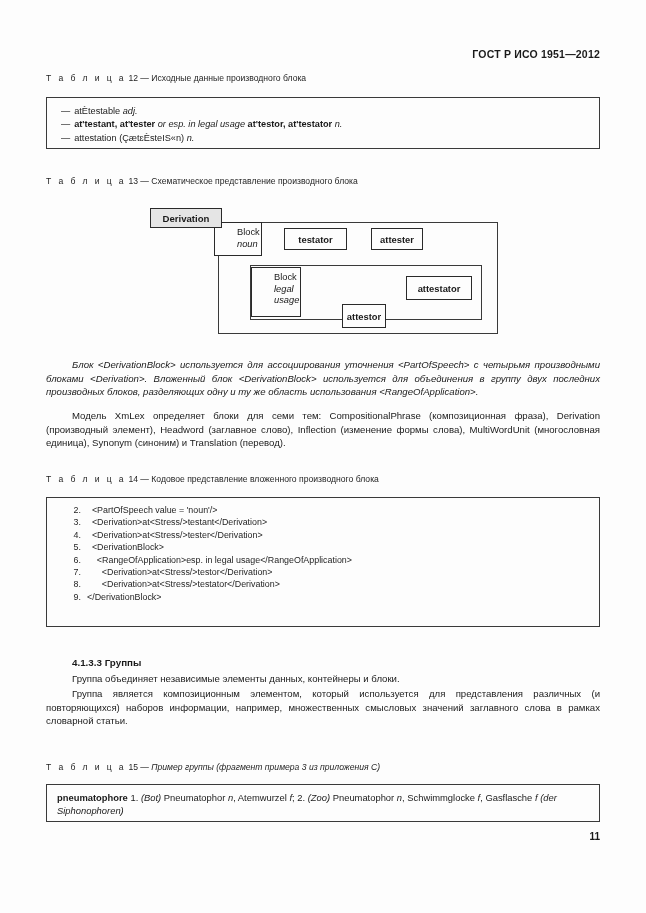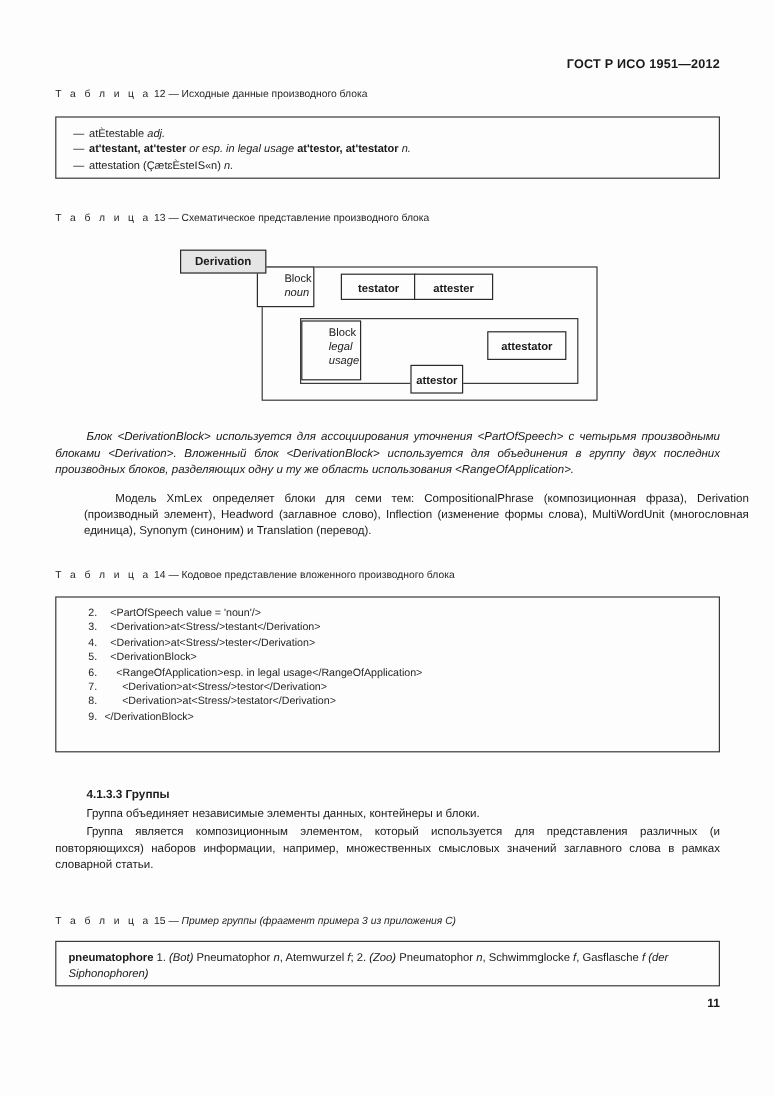--- a/index.html
+++ b/index.html
@@ -134,21 +134,21 @@
     box-sizing: border-box;
     background: #fdfdfd;
     font-size: 9.4px;
     font-weight: bold;
     display: flex;
     align-items: center;
     justify-content: center;
     z-index: 2;
   }
   #d-term-attestant { left: 134px; top: 20px; width: 63px; height: 22px; }
-  #d-term-attester  { left: 195px; top: 20px; width: 66px; height: 22px; }
+  #d-term-attester  { left: 221px; top: 20px; width: 52px; height: 22px; }
   #d-term-attestor  { left: 192px; top: 68px; width: 44px; height: 24px; margin-top: 28px; }
   #d-term-attestator{ left: 256px; top: 68px; width: 66px; height: 24px; }
   .d-inner {
     position: absolute;
     left: 100px;
     top: 57px;
     width: 232px;
     height: 55px;
     border: 1.1px solid #3a3a3a;
     box-sizing: border-box;
@@ -163,21 +163,21 @@
     width: 554px;
     font-size: 9.6px;
     line-height: 13.6px;
     text-align: justify;
     color: #1a1a1a;
   }
   .para.italic { font-style: italic; }
   .para .ind { display: inline-block; width: 26px; }
 
   #para-derivation { top: 358px; }
-  #para-xmlex { top: 409px; margin-left: 24px; }
+  #para-xmlex { top: 409px; }
 
   
   #table14-box {
     left: 46px;
     top: 497px;
     width: 554px;
     height: 130px;
     padding: 6px 0 0 0;
   }
   .code-line {

